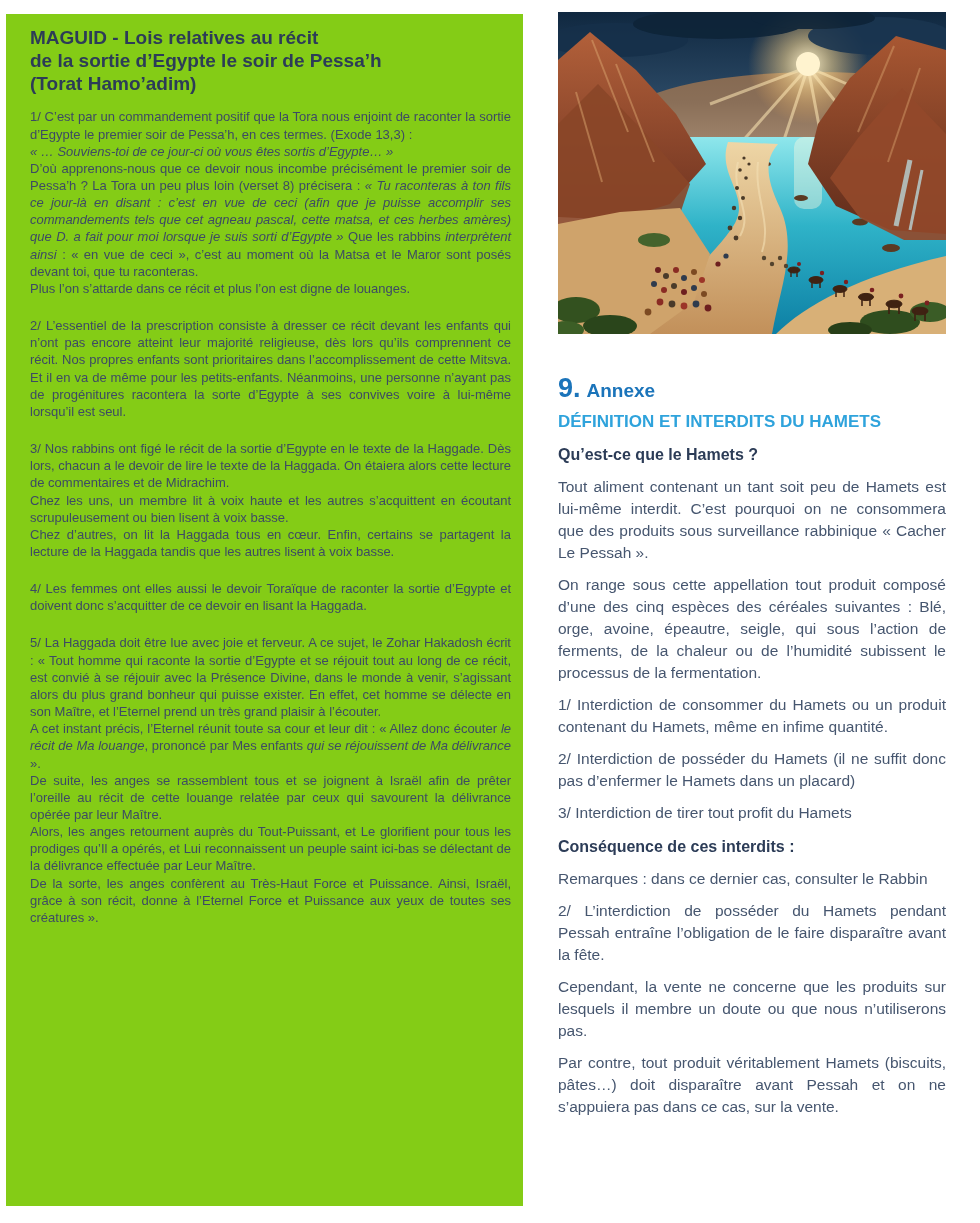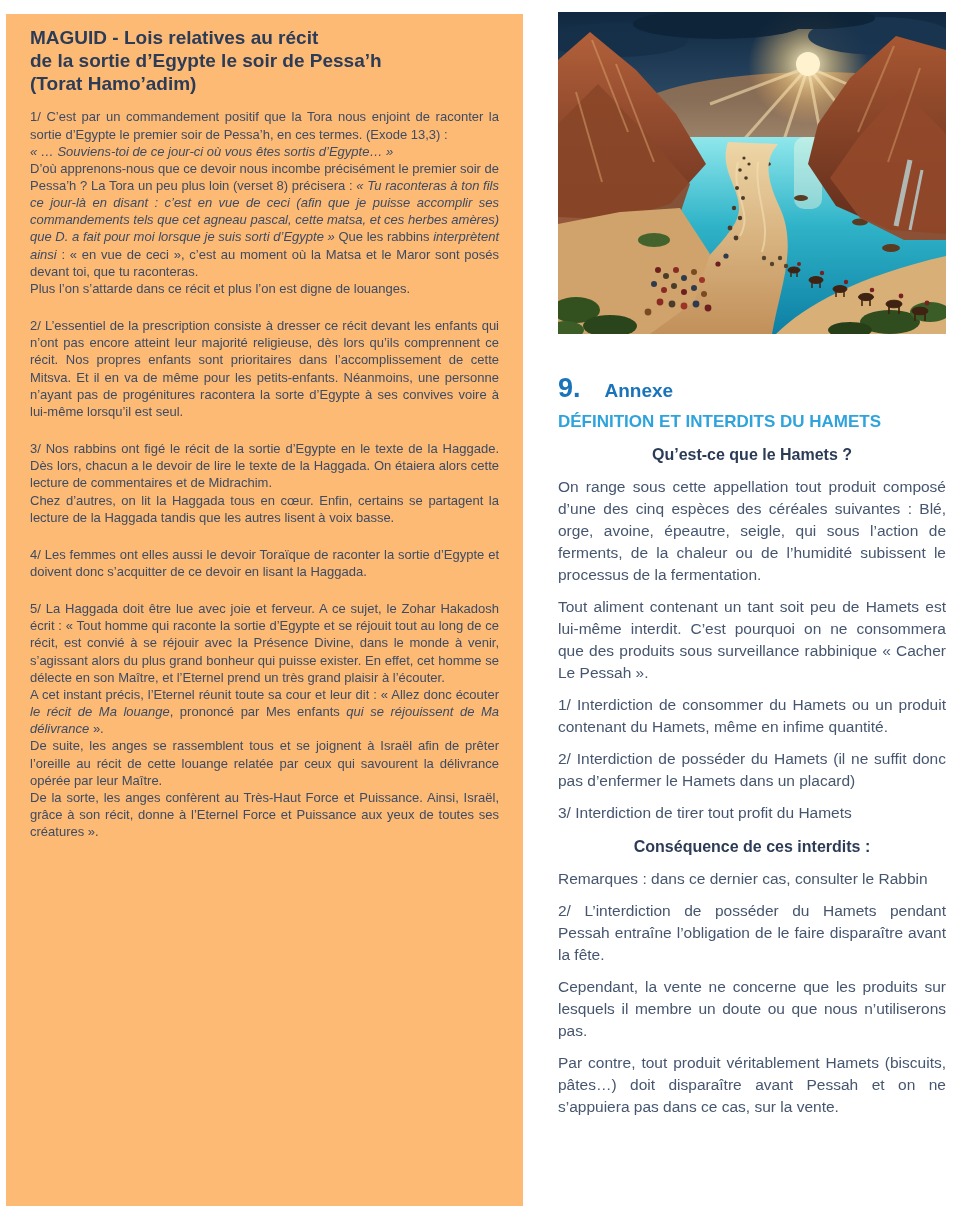--- a/index.html
+++ b/index.html
@@ -7,23 +7,23 @@
     position:relative;
     width:980px;height:1223px;
     background:#ffffff;
     font-family:"Liberation Sans", sans-serif;
     overflow:hidden;
   }
   
   .left-panel{
     position:absolute;left:6px;top:14px;
     width:517px;height:1192px;
-    background:#fdba74;
+    background:#84cc16;
     box-sizing:border-box;
-    padding:13px 24px 18px 24px;
+    padding:13px 12px 18px 24px;
   }
   .lp-title{
     font-size:19px;font-weight:bold;line-height:1.2;
     color:#2c3c57;white-space:pre-line;
     margin:0 0 13px 0;
   }
   .lp-body .blk{
     margin:0;
     font-size:13px;line-height:1.32;
     color:#3d4b64;
@@ -37,59 +37,61 @@
   }
   .illustration{
     width:388px;height:322px;display:block;
   }
   .annexe-head{
     margin-top:39px;
     display:flex;align-items:baseline;
     color:#1b74ba;
   }
   .annexe-num{font-size:27px;font-weight:bold;}
-  .annexe-word{font-size:19px;font-weight:bold;margin-left:24px;}
+  .annexe-word{font-size:19px;font-weight:bold;margin-left:6px;}
   .annexe-sub{
     margin-top:8px;
     font-size:17px;font-weight:bold;color:#2fa3dc;
   }
   .rc-body .blk{
     margin:10px 0 0 0;
     font-size:15.5px;line-height:1.42;
     color:#46566f;
     text-align:justify;
   }
   .rc-body .subhead{
     font-weight:bold;color:#2c3c57;
     font-size:16px;line-height:1.3;
     margin-top:13px;
-    text-align:center;
+    text-align:left;
   }
 </style>
 </head>
 <body>
 
 <div class="page">
 
   <div class="left-panel">
     <div class="lp-title">MAGUID - Lois relatives au récit
 de la sortie d’Egypte le soir de Pessa’h
 (Torat Hamo’adim)</div>
     <div class="lp-body">
         <p class="blk"><span>1/ C’est par un commandement positif que la Tora nous enjoint de raconter la sortie d’Egypte le premier soir de Pessa’h, en ces termes. (Exode 13,3) :</span></p>
         <p class="blk"><span class="i">« … Souviens-toi de ce jour-ci où vous êtes sortis d’Egypte… »</span></p>
         <p class="blk"><span>D’où apprenons-nous que ce devoir nous incombe précisément le premier soir de Pessa’h ? La Tora un peu plus loin (verset 8) précisera : </span><span class="i">« Tu raconteras à ton fils ce jour-là en disant : c’est en vue de ceci (afin que je puisse accomplir ses commandements tels que cet agneau pascal, cette matsa, et ces herbes amères) que D. a fait pour moi lorsque je suis sorti d’Egypte »</span><span> Que les rabbins </span><span class="i">interprètent ainsi</span><span> : « en vue de ceci », c’est au moment où la Matsa et le Maror sont posés devant toi, que tu raconteras.</span></p>
         <p class="blk"><span>Plus l’on s’attarde dans ce récit et plus l’on est digne de louanges.</span></p>
         <p class="blk gap"><span>2/ L’essentiel de la prescription consiste à dresser ce récit devant les enfants qui n’ont pas encore atteint leur majorité religieuse, dès lors qu’ils comprennent ce récit. Nos propres enfants sont prioritaires dans l’accomplissement de cette Mitsva. Et il en va de même pour les petits-enfants. Néanmoins, une personne n’ayant pas de progénitures racontera la sorte d’Egypte à ses convives voire à lui-même lorsqu’il est seul.</span></p>
         <p class="blk gap"><span>3/ Nos rabbins ont figé le récit de la sortie d’Egypte en le texte de la Haggade. Dès lors, chacun a le devoir de lire le texte de la Haggada. On étaiera alors cette lecture de commentaires et de Midrachim.</span></p>
+        <p class="blk"><span>Chez les uns, un membre lit à voix haute et les autres s’acquittent en écoutant scrupuleusement ou bien lisent à voix basse.</span></p>
         <p class="blk"><span>Chez d’autres, on lit la Haggada tous en cœur. Enfin, certains se partagent la lecture de la Haggada tandis que les autres lisent à voix basse.</span></p>
         <p class="blk gap"><span>4/ Les femmes ont elles aussi le devoir Toraïque de raconter la sortie d’Egypte et doivent donc s’acquitter de ce devoir en lisant la Haggada.</span></p>
         <p class="blk gap"><span>5/ La Haggada doit être lue avec joie et ferveur. A ce sujet, le Zohar Hakadosh écrit : « Tout homme qui raconte la sortie d’Egypte et se réjouit tout au long de ce récit, est convié à se réjouir avec la Présence Divine, dans le monde à venir, s’agissant alors du plus grand bonheur qui puisse exister. En effet, cet homme se délecte en son Maître, et l’Eternel prend un très grand plaisir à l’écouter.</span></p>
         <p class="blk"><span>A cet instant précis, l’Eternel réunit toute sa cour et leur dit : « Allez donc écouter </span><span class="i">le récit de Ma louange</span><span>, prononcé par Mes enfants </span><span class="i">qui se réjouissent de Ma délivrance</span><span> ».</span></p>
         <p class="blk"><span>De suite, les anges se rassemblent tous et se joignent à Israël afin de prêter l’oreille au récit de cette louange relatée par ceux qui savourent la délivrance opérée par leur Maître.</span></p>
+        <p class="blk"><span>Alors, les anges retournent auprès du Tout-Puissant, et Le glorifient pour tous les prodiges qu’Il a opérés, et Lui reconnaissent un peuple saint ici-bas se délectant de la délivrance effectuée par Leur Maître.</span></p>
         <p class="blk"><span>De la sorte, les anges confèrent au Très-Haut Force et Puissance. Ainsi, Israël, grâce à son récit, donne à l’Eternel Force et Puissance aux yeux de toutes ses créatures ».</span></p>
       </div>
   </div>
 
   <div class="right-col">
 
     <svg class="illustration" viewBox="0 0 388 322" aria-hidden="true">
       <defs>
         <linearGradient id="sky" x1="0" y1="0" x2="0" y2="1">
           <stop offset="0" stop-color="#102840"></stop>
@@ -271,22 +273,22 @@
     </svg>
 
     <div class="annexe-head">
       <span class="annexe-num">9.</span>
       <span class="annexe-word">Annexe</span>
     </div>
     <div class="annexe-sub">DÉFINITION ET INTERDITS DU HAMETS</div>
 
     <div class="rc-body">
         <p class="blk subhead"><span>Qu’est-ce que le Hamets ?</span></p>
+        <p class="blk"><span>Tout aliment contenant un tant soit peu de Hamets est lui-même interdit. C’est pourquoi on ne consommera que des produits sous surveillance rabbinique « Cacher Le Pessah ».</span></p>
         <p class="blk"><span>On range sous cette appellation tout produit composé d’une des cinq espèces des céréales suivantes : Blé, orge, avoine, épeautre, seigle, qui sous l’action de ferments, de la chaleur ou de l’humidité subissent le processus de la fermentation.</span></p>
-        <p class="blk"><span>Tout aliment contenant un tant soit peu de Hamets est lui-même interdit. C’est pourquoi on ne consommera que des produits sous surveillance rabbinique « Cacher Le Pessah ».</span></p>
         <p class="blk"><span>1/ Interdiction de consommer du Hamets ou un produit contenant du Hamets, même en infime quantité.</span></p>
         <p class="blk"><span>2/ Interdiction de posséder du Hamets (il ne suffit donc pas d’enfermer le Hamets dans un placard)</span></p>
         <p class="blk"><span>3/ Interdiction de tirer tout profit du Hamets</span></p>
         <p class="blk subhead"><span>Conséquence de ces interdits :</span></p>
         <p class="blk"><span>Remarques : dans ce dernier cas, consulter le Rabbin</span></p>
         <p class="blk"><span>2/ L’interdiction de posséder du Hamets pendant Pessah entraîne l’obligation de le faire disparaître avant la fête.</span></p>
         <p class="blk"><span>Cependant, la vente ne concerne que les produits sur lesquels il membre un doute ou que nous n’utiliserons pas.</span></p>
         <p class="blk"><span>Par contre, tout produit véritablement Hamets (biscuits, pâtes…) doit disparaître avant Pessah et on ne s’appuiera pas dans ce cas, sur la vente.</span></p>
       </div>
   </div>

